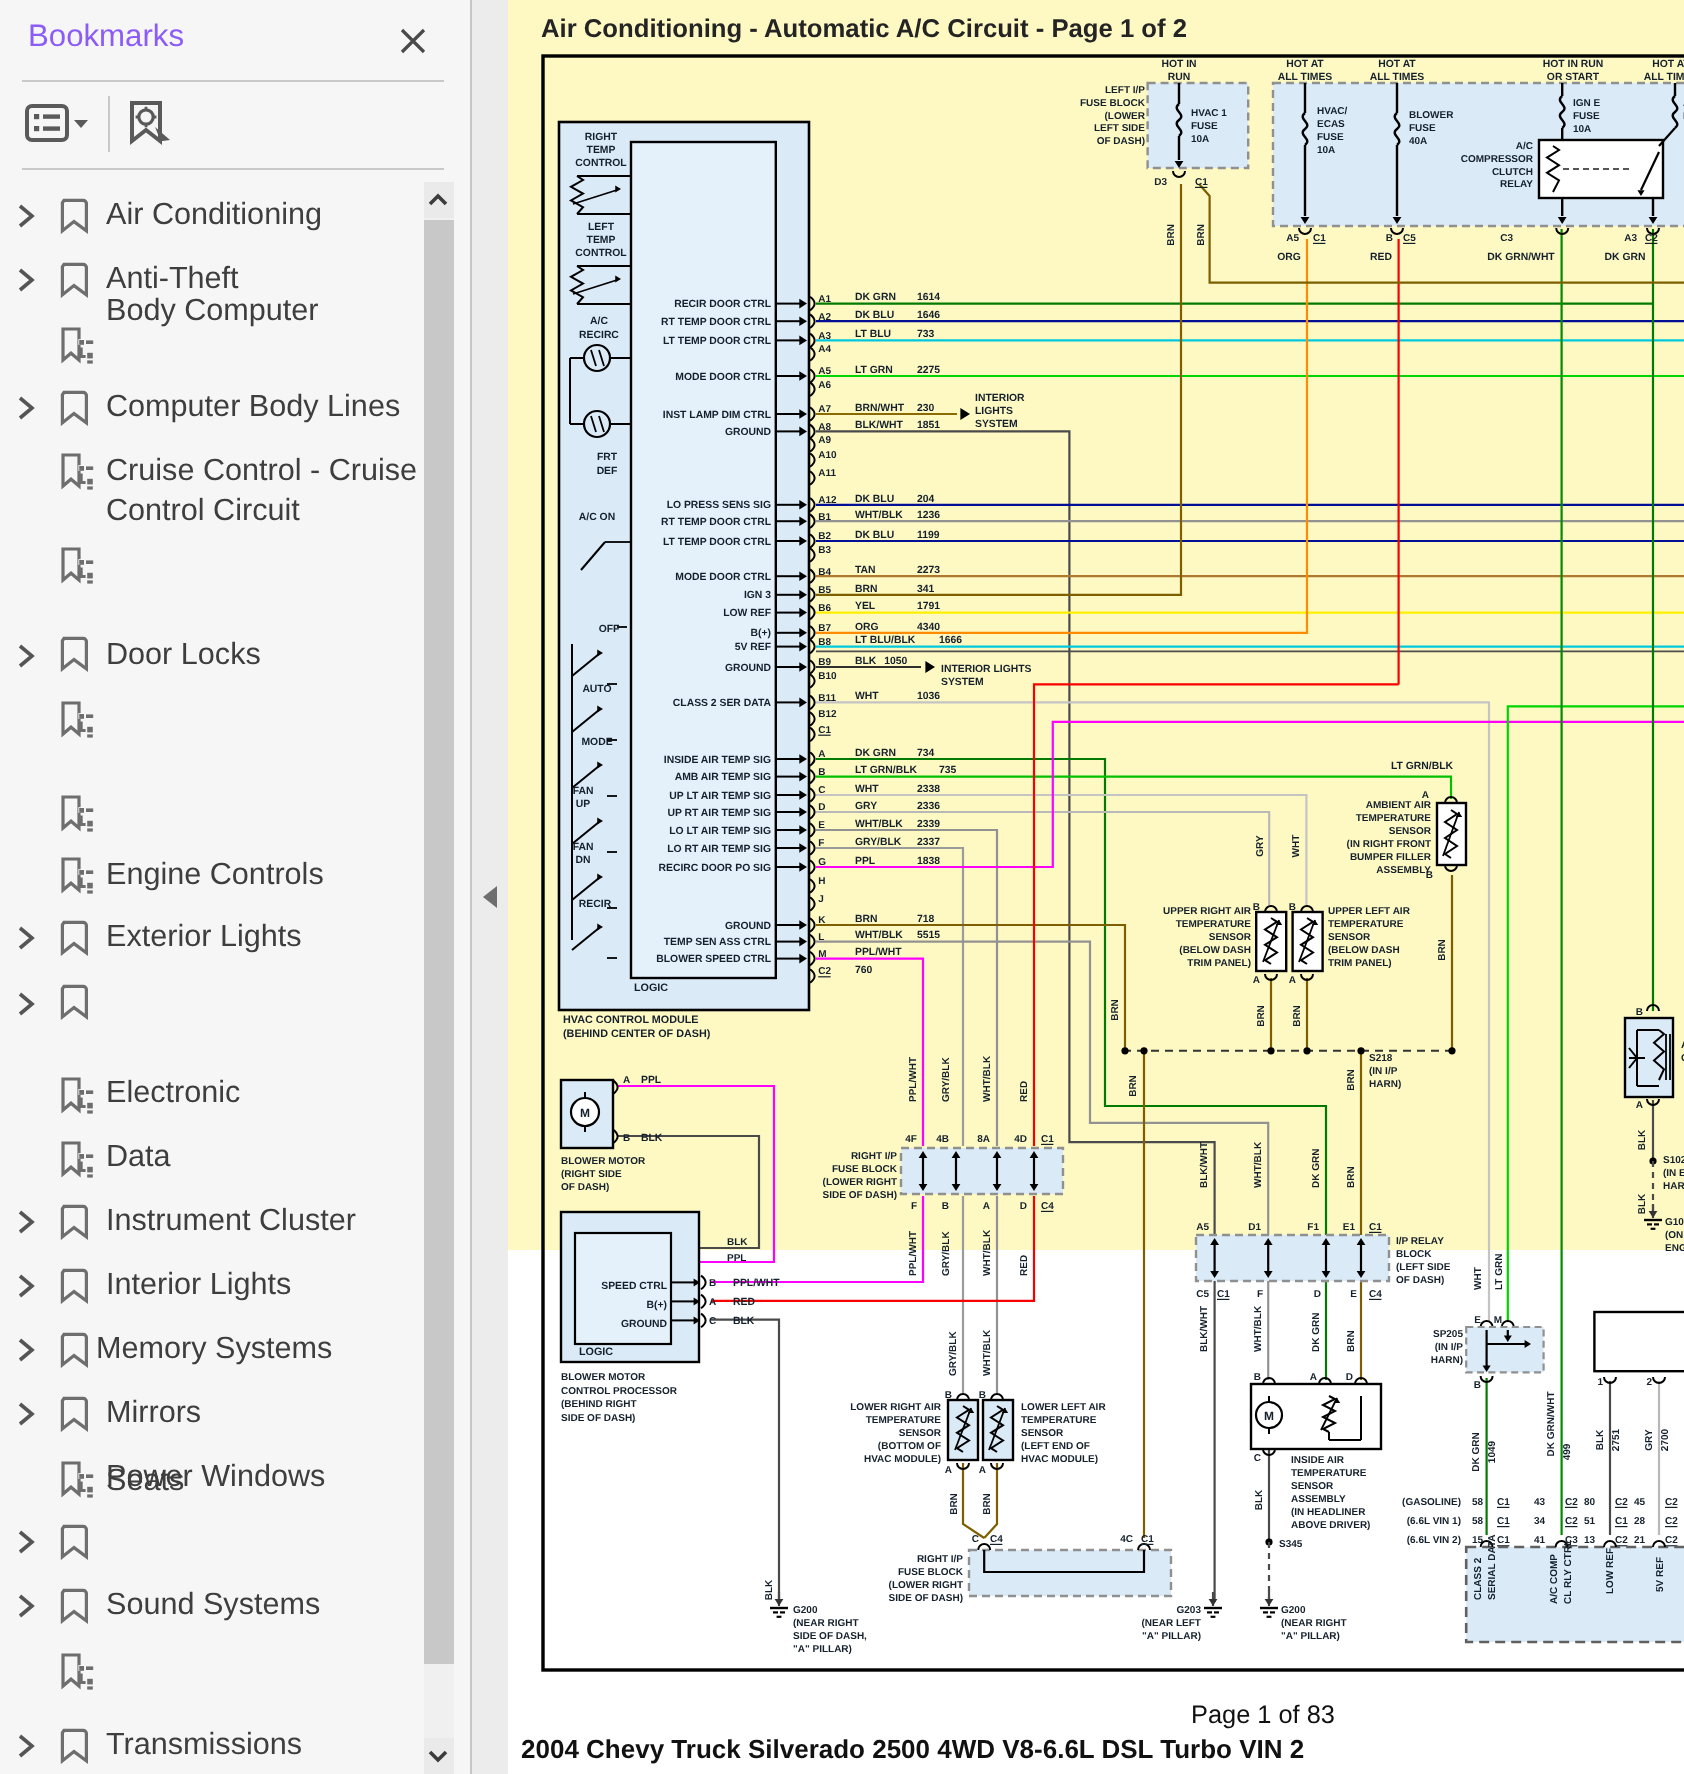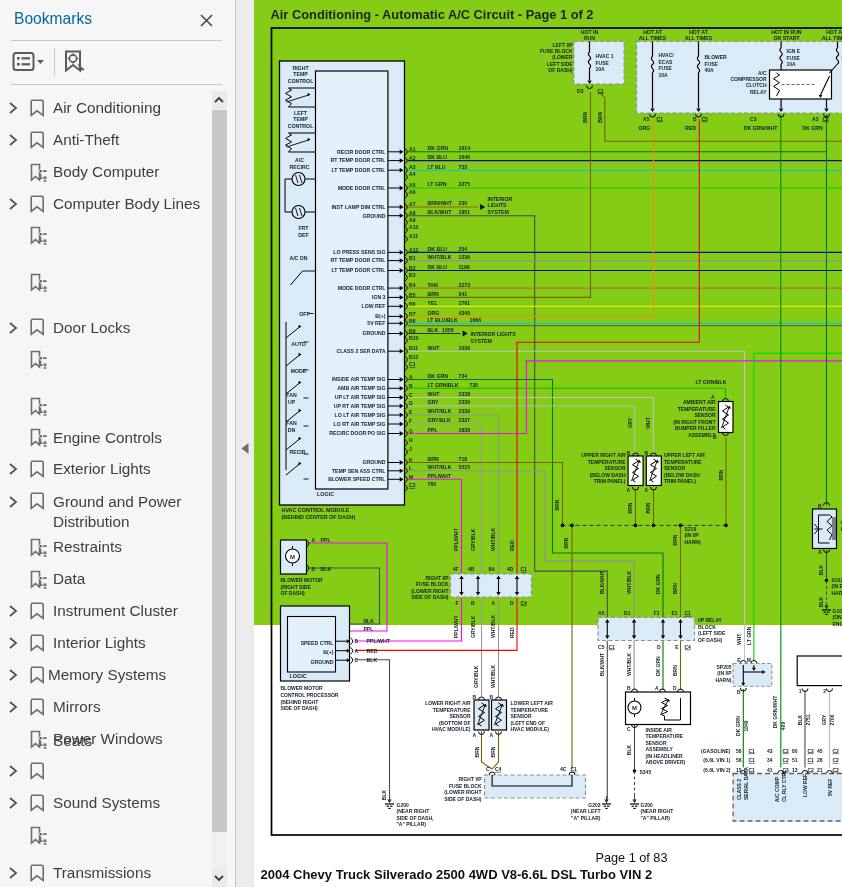--- a/index.html
+++ b/index.html
@@ -1,23 +1,23 @@
 <!DOCTYPE html>
 <html><head><meta charset="utf-8"><style>
 *{margin:0;padding:0;box-sizing:border-box}
 html,body{width:842px;height:887px;overflow:hidden;background:#fff;font-family:"Liberation Sans",sans-serif}
 #sidebar{position:absolute;left:0;top:0;width:235px;height:887px;background:#f6f6f6;font-size:15.3px;color:#3e3e3e}
 #strip{position:absolute;left:235px;top:0;width:18.5px;height:887px;background:#ececec;border-left:1px solid #c6c6c6}
-#pg{position:absolute;left:253.5px;top:0;width:588.5px;height:625px;background:#84cc16}
+#pg{position:absolute;left:253.5px;top:0;width:588.5px;height:625px;background:#fef9c3}
 .hr{position:absolute;left:11px;right:13px;height:0;border-top:1px solid #c8c8c8}
 #sb-scroll{position:absolute;left:212px;top:91px;width:14.5px;bottom:0;background:#f0f0f0}
 #sb-thumb{position:absolute;left:212px;top:110px;width:14.5px;height:722px;background:#c8c8c8}
 </style></head><body>
 <div id="sidebar">
- <div style="position:absolute;left:14px;top:10px;font-size:15.6px;color:#0369a1">Bookmarks</div>
+ <div style="position:absolute;left:14px;top:10px;font-size:15.6px;color:#8b5cf6">Bookmarks</div>
  <div style="position:absolute;left:199px;top:13px"><svg width="15" height="15" viewBox="0 0 15 15">
         <path d="M2,2 L13,13 M13,2 L2,13" stroke="#4a4a4a" stroke-width="1.6"></path>
       </svg></div>
  <div class="hr" style="top:40px"></div>
  <div style="position:absolute;left:12px;top:51px"><svg width="34" height="24" viewBox="0 0 34 24">
         <rect x="1.5" y="2" width="20" height="17" rx="2.5" fill="none" stroke="#5a5a5a" stroke-width="2"></rect>
         <rect x="5" y="6" width="2.6" height="2.6" fill="#5a5a5a"></rect>
         <rect x="5" y="12" width="2.6" height="2.6" fill="#5a5a5a"></rect>
         <rect x="9.5" y="6.2" width="8.5" height="2.2" fill="#5a5a5a"></rect>
         <rect x="9.5" y="12.2" width="8.5" height="2.2" fill="#5a5a5a"></rect>
@@ -47,37 +47,38 @@
     <div style="position:absolute;left:53px;top:130px;line-height:20.3px;white-space:nowrap">Anti-Theft</div>
     <div style="position:absolute;left:29px;top:163px"><svg width="18" height="19" viewBox="0 0 18 19">
         <path d="M2.5,1.5 h8 v15.5 l-4,-3.4 -4,3.4 z" fill="none" stroke="#6e6e6e" stroke-width="1.6"></path>
         <rect x="10.2" y="6.6" width="2.8" height="2.8" fill="#fff"></rect>
         <rect x="10.6" y="7" width="2.4" height="2.4" fill="#6e6e6e"></rect>
         <rect x="14" y="7.2" width="3.6" height="1.8" fill="#6e6e6e"></rect>
         <path d="M11.6,10.8 v4.4 h2.2" fill="none" stroke="#6e6e6e" stroke-width="1.5"></path>
         <rect x="14.6" y="13.4" width="2.8" height="2.8" fill="#6e6e6e"></rect>
         <rect x="14.6" y="17.2" width="2.8" height="1.6" fill="#6e6e6e"></rect>
       </svg></div>
-    <div style="position:absolute;left:53px;top:162px;line-height:20.3px;white-space:nowrap">Body Computer</div>
+    <div style="position:absolute;left:53px;top:146px;line-height:20.3px;white-space:nowrap">Body Computer</div>
     <div style="position:absolute;left:8px;top:196px"><svg width="10" height="16" viewBox="0 0 10 16">
         <path d="M2,3 l6,5 -6,5" fill="none" stroke="#555" stroke-width="1.8"></path>
       </svg></div>
     <div style="position:absolute;left:29px;top:195px"><svg width="17" height="18" viewBox="0 0 17 18">
         <path d="M3,1.2 h9.6 a1.6,1.6 0 0 1 1.6,1.6 V16.4 L8,11.8 2.2,16.4 V2.4 z" fill="none" stroke="#6e6e6e" stroke-width="1.6"></path>
       </svg></div>
     <div style="position:absolute;left:53px;top:194px;line-height:20.3px;white-space:nowrap">Computer Body Lines</div>
     <div style="position:absolute;left:29px;top:226px"><svg width="18" height="19" viewBox="0 0 18 19">
         <path d="M2.5,1.5 h8 v15.5 l-4,-3.4 -4,3.4 z" fill="none" stroke="#6e6e6e" stroke-width="1.6"></path>
         <rect x="10.2" y="6.6" width="2.8" height="2.8" fill="#fff"></rect>
         <rect x="10.6" y="7" width="2.4" height="2.4" fill="#6e6e6e"></rect>
         <rect x="14" y="7.2" width="3.6" height="1.8" fill="#6e6e6e"></rect>
         <path d="M11.6,10.8 v4.4 h2.2" fill="none" stroke="#6e6e6e" stroke-width="1.5"></path>
         <rect x="14.6" y="13.4" width="2.8" height="2.8" fill="#6e6e6e"></rect>
         <rect x="14.6" y="17.2" width="2.8" height="1.6" fill="#6e6e6e"></rect>
       </svg></div>
+    <div style="position:absolute;left:53px;top:226px;line-height:20.3px;white-space:nowrap">Cruise Control - Cruise<br>Control Circuit</div>
     <div style="position:absolute;left:29px;top:273px"><svg width="18" height="19" viewBox="0 0 18 19">
         <path d="M2.5,1.5 h8 v15.5 l-4,-3.4 -4,3.4 z" fill="none" stroke="#6e6e6e" stroke-width="1.6"></path>
         <rect x="10.2" y="6.6" width="2.8" height="2.8" fill="#fff"></rect>
         <rect x="10.6" y="7" width="2.4" height="2.4" fill="#6e6e6e"></rect>
         <rect x="14" y="7.2" width="3.6" height="1.8" fill="#6e6e6e"></rect>
         <path d="M11.6,10.8 v4.4 h2.2" fill="none" stroke="#6e6e6e" stroke-width="1.5"></path>
         <rect x="14.6" y="13.4" width="2.8" height="2.8" fill="#6e6e6e"></rect>
         <rect x="14.6" y="17.2" width="2.8" height="1.6" fill="#6e6e6e"></rect>
       </svg></div>
     <div style="position:absolute;left:8px;top:320px"><svg width="10" height="16" viewBox="0 0 10 16">
@@ -121,31 +122,30 @@
     <div style="position:absolute;left:29px;top:460px"><svg width="17" height="18" viewBox="0 0 17 18">
         <path d="M3,1.2 h9.6 a1.6,1.6 0 0 1 1.6,1.6 V16.4 L8,11.8 2.2,16.4 V2.4 z" fill="none" stroke="#6e6e6e" stroke-width="1.6"></path>
       </svg></div>
     <div style="position:absolute;left:53px;top:459px;line-height:20.3px;white-space:nowrap">Exterior Lights</div>
     <div style="position:absolute;left:8px;top:494px"><svg width="10" height="16" viewBox="0 0 10 16">
         <path d="M2,3 l6,5 -6,5" fill="none" stroke="#555" stroke-width="1.8"></path>
       </svg></div>
     <div style="position:absolute;left:29px;top:492px"><svg width="17" height="18" viewBox="0 0 17 18">
         <path d="M3,1.2 h9.6 a1.6,1.6 0 0 1 1.6,1.6 V16.4 L8,11.8 2.2,16.4 V2.4 z" fill="none" stroke="#6e6e6e" stroke-width="1.6"></path>
       </svg></div>
-    <div style="position:absolute;left:53px;top:492px;line-height:20.3px;white-space:nowrap">Ground and Power<br>Distribution</div>
     <div style="position:absolute;left:29px;top:538px"><svg width="18" height="19" viewBox="0 0 18 19">
         <path d="M2.5,1.5 h8 v15.5 l-4,-3.4 -4,3.4 z" fill="none" stroke="#6e6e6e" stroke-width="1.6"></path>
         <rect x="10.2" y="6.6" width="2.8" height="2.8" fill="#fff"></rect>
         <rect x="10.6" y="7" width="2.4" height="2.4" fill="#6e6e6e"></rect>
         <rect x="14" y="7.2" width="3.6" height="1.8" fill="#6e6e6e"></rect>
         <path d="M11.6,10.8 v4.4 h2.2" fill="none" stroke="#6e6e6e" stroke-width="1.5"></path>
         <rect x="14.6" y="13.4" width="2.8" height="2.8" fill="#6e6e6e"></rect>
         <rect x="14.6" y="17.2" width="2.8" height="1.6" fill="#6e6e6e"></rect>
       </svg></div>
-    <div style="position:absolute;left:53px;top:537px;line-height:20.3px;white-space:nowrap">Restraints</div>
+    <div style="position:absolute;left:53px;top:537px;line-height:20.3px;white-space:nowrap">Electronic</div>
     <div style="position:absolute;left:29px;top:570px"><svg width="18" height="19" viewBox="0 0 18 19">
         <path d="M2.5,1.5 h8 v15.5 l-4,-3.4 -4,3.4 z" fill="none" stroke="#6e6e6e" stroke-width="1.6"></path>
         <rect x="10.2" y="6.6" width="2.8" height="2.8" fill="#fff"></rect>
         <rect x="10.6" y="7" width="2.4" height="2.4" fill="#6e6e6e"></rect>
         <rect x="14" y="7.2" width="3.6" height="1.8" fill="#6e6e6e"></rect>
         <path d="M11.6,10.8 v4.4 h2.2" fill="none" stroke="#6e6e6e" stroke-width="1.5"></path>
         <rect x="14.6" y="13.4" width="2.8" height="2.8" fill="#6e6e6e"></rect>
         <rect x="14.6" y="17.2" width="2.8" height="1.6" fill="#6e6e6e"></rect>
       </svg></div>
     <div style="position:absolute;left:53px;top:569px;line-height:20.3px;white-space:nowrap">Data</div>

